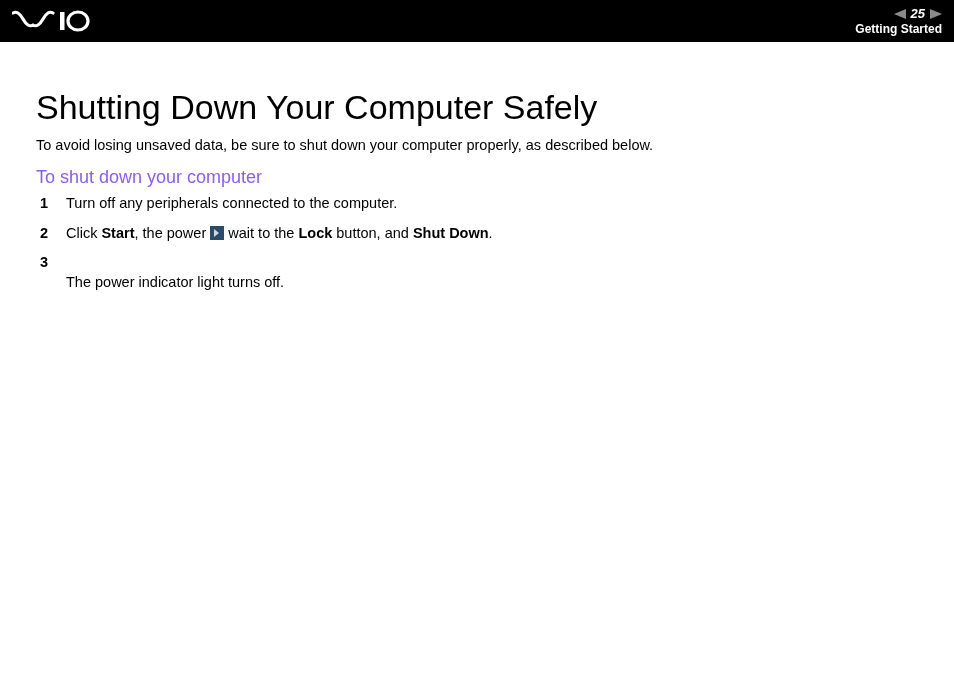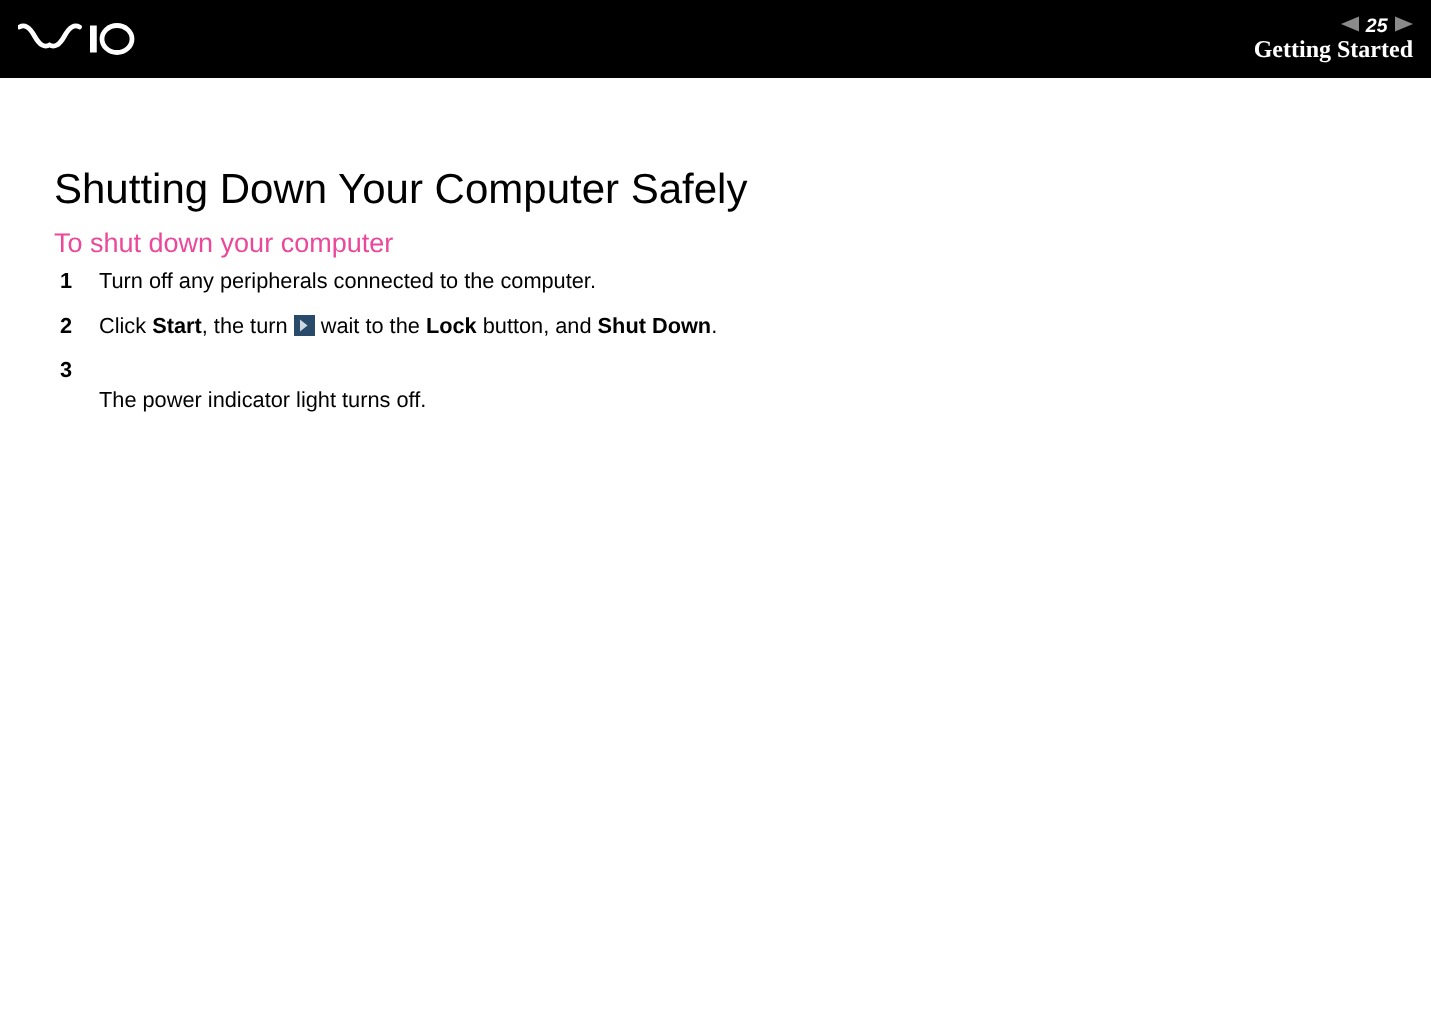--- a/index.html
+++ b/index.html
@@ -7,21 +7,21 @@
     padding: 0;
     width: 954px;
     height: 674px;
     background: #fff;
     font-family: Arial, Helvetica, sans-serif;
     color: #000;
   }
   .header {
     background: #000;
     color: #fff;
-    height: 52px;
+    height: 42px;
     display: flex;
     align-items: center;
     justify-content: space-between;
     padding: 0 12px;
   }
   .logo {
     font-size: 22px;
     letter-spacing: 0;
     display: flex;
     align-items: center;
@@ -57,41 +57,40 @@
   }
   .page-num {
     font-size: 13px;
     font-weight: bold;
     font-style: italic;
     color: #fff;
     padding: 0 1px;
   }
   .section-name {
     font-weight: bold;
-    font-size: 16px;
-    font-family: Liberation Serif, serif;
+    font-size: 12px;
   }
   .content {
     padding: 46px 18px 0 36px;
   }
   h1.title {
-    font-size: 28px;
+    font-size: 34px;
     font-weight: normal;
-    margin: 12px 0 10px 0;
+    margin: 0 0 10px 0;
     color: #000;
     letter-spacing: 0;
   }
   .intro {
     font-size: 14.5px;
     margin: 0 0 14px 0;
   }
   h2.subhead {
     font-size: 18px;
     font-weight: normal;
-    color: #ec4899;
+    color: #8b5cf6;
     margin: 0 0 6px 0;
   }
   ol.steps {
     list-style: none;
     padding: 0;
     margin: 4px;
     counter-reset: step;
   }
   ol.steps > li {
     counter-increment: step;
@@ -145,27 +144,28 @@
       <span class="arrow-icon arrow-left"></span>
       <span class="page-num">25</span>
       <span class="arrow-icon arrow-right"></span>
     </div>
     <div class="section-name">Getting Started</div>
   </div>
 </div>
 
 <div class="content">
   <h1 class="title">Shutting Down Your Computer Safely</h1>
+  <p class="intro">To avoid losing unsaved data, be sure to shut down your computer properly, as described below.</p>
   <h2 class="subhead">To shut down your computer</h2>
 
   <ol class="steps">
     <li>
       <span>Turn off any peripherals connected to the computer.</span>
     </li>
     <li>
-      <span>Click </span><span class="b">Start</span><span>, the turn </span><span class="arrow-inline-icon"></span><span> wait to the </span><span class="b">Lock</span><span> button, and </span><span class="b">Shut Down</span><span>.</span>
+      <span>Click </span><span class="b">Start</span><span>, the power </span><span class="arrow-inline-icon"></span><span> wait to the </span><span class="b">Lock</span><span> button, and </span><span class="b">Shut Down</span><span>.</span>
     </li>
     <li>
       <br>
       <span>The power indicator light turns off.</span>
     </li>
   </ol>
 </div>
 
 </body></html>

